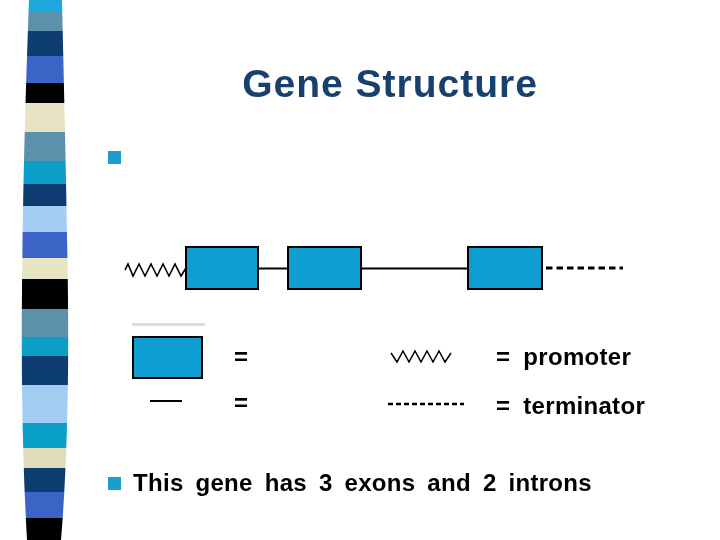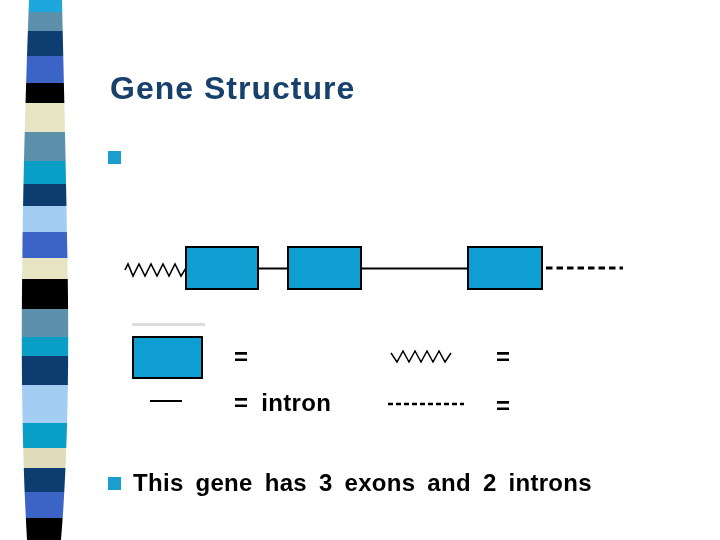--- a/index.html
+++ b/index.html
@@ -14,22 +14,23 @@
     color: #000;
   }
   
   .ribbon {
     position: absolute; left: 0; top: 0; width: 80px; height: 540px;
     clip-path: path("M29,0 L62,0 C64,90 67,200 68,300 C69,400 66,480 61,540 L27,540 C23,470 21,380 22,290 C23,180 26,80 29,0 Z");
   }
   .ribbon > div { width: 100%; }
   
   .title {
-    position: absolute; left: 110px; top: 70px; width: 560px;
-    font-size: 32px; letter-spacing: 1px;
+    position: absolute; left: 110px; top: 62px; width: 560px;
+    text-align: center;
+    font-size: 39px; letter-spacing: 1px;
   }
   
   .bullet-square {
     position: absolute; width: 13px; height: 13px;
   }
   .bullet-text-1 {
     position: absolute; left: 133px; top: 144px;
     font-size: 21px; letter-spacing: 0.4px; word-spacing: 5px;
     line-height: 1.25;
   }
@@ -110,33 +111,34 @@
   <div class="legend-gray-line"></div>
 
   <div class="legend-sample-rect" style="background: rgb(15, 158, 209);"></div>
   <div class="legend-text lt-exon">
     <span>=</span>
   </div>
 
   <div class="legend-intron-line"></div>
   <div class="legend-text lt-intron">
     <span>=</span>
-    <span>intron</span>
   </div>
 
   <svg class="legend-symbol-svg" style="left:389px; top:347px" width="64" height="18" viewBox="0 0 64 18">
     <polyline points="2,6 8,15 14,4 20,15 26,4 32,15 38,4 44,15 50,4 56,15 62,6" fill="none" stroke="#000" stroke-width="1.5"></polyline>
   </svg>
   <div class="legend-text lt-promoter">
     <span>=</span>
+    <span>promoter</span>
   </div>
 
   <svg class="legend-symbol-svg" style="left:387px; top:399px" width="78" height="10" viewBox="0 0 78 10">
     <line x1="1" y1="5" x2="77" y2="5" stroke="#000" stroke-width="2.5" stroke-dasharray="5 3"></line>
   </svg>
   <div class="legend-text lt-terminator">
     <span>=</span>
+    <span>terminator</span>
   </div>
 
   <div class="bullet-square" style="left: 108px; top: 477px; background: rgb(27, 158, 206);"></div>
   <div class="bullet-text-2">This gene has 3 exons and 2 introns</div>
 
 </div>
 
 </body></html>

